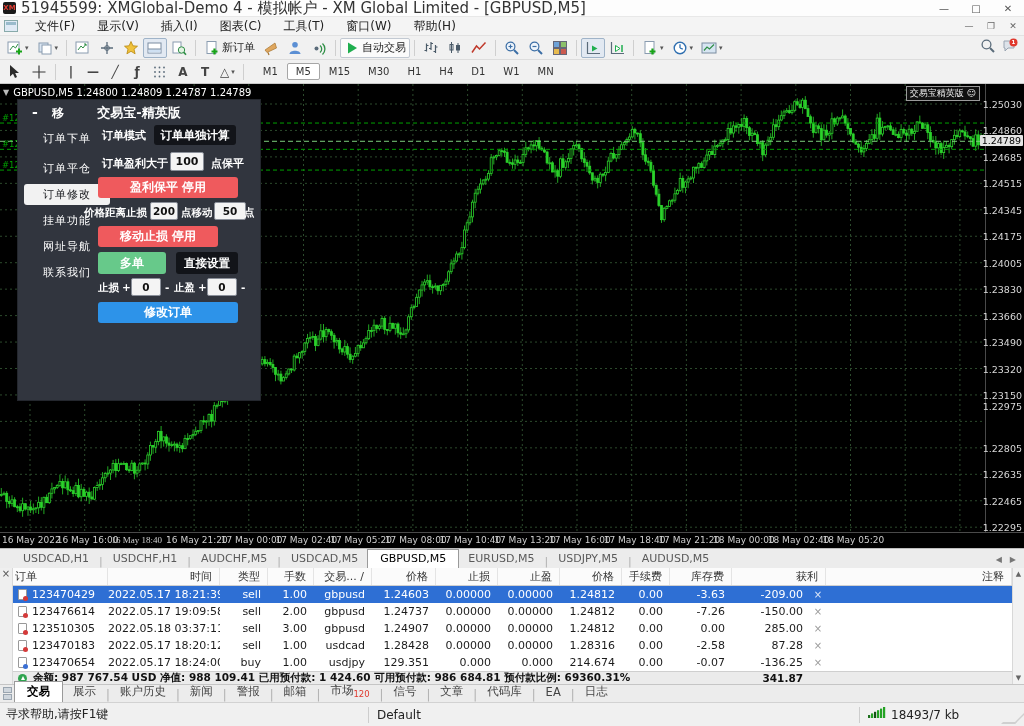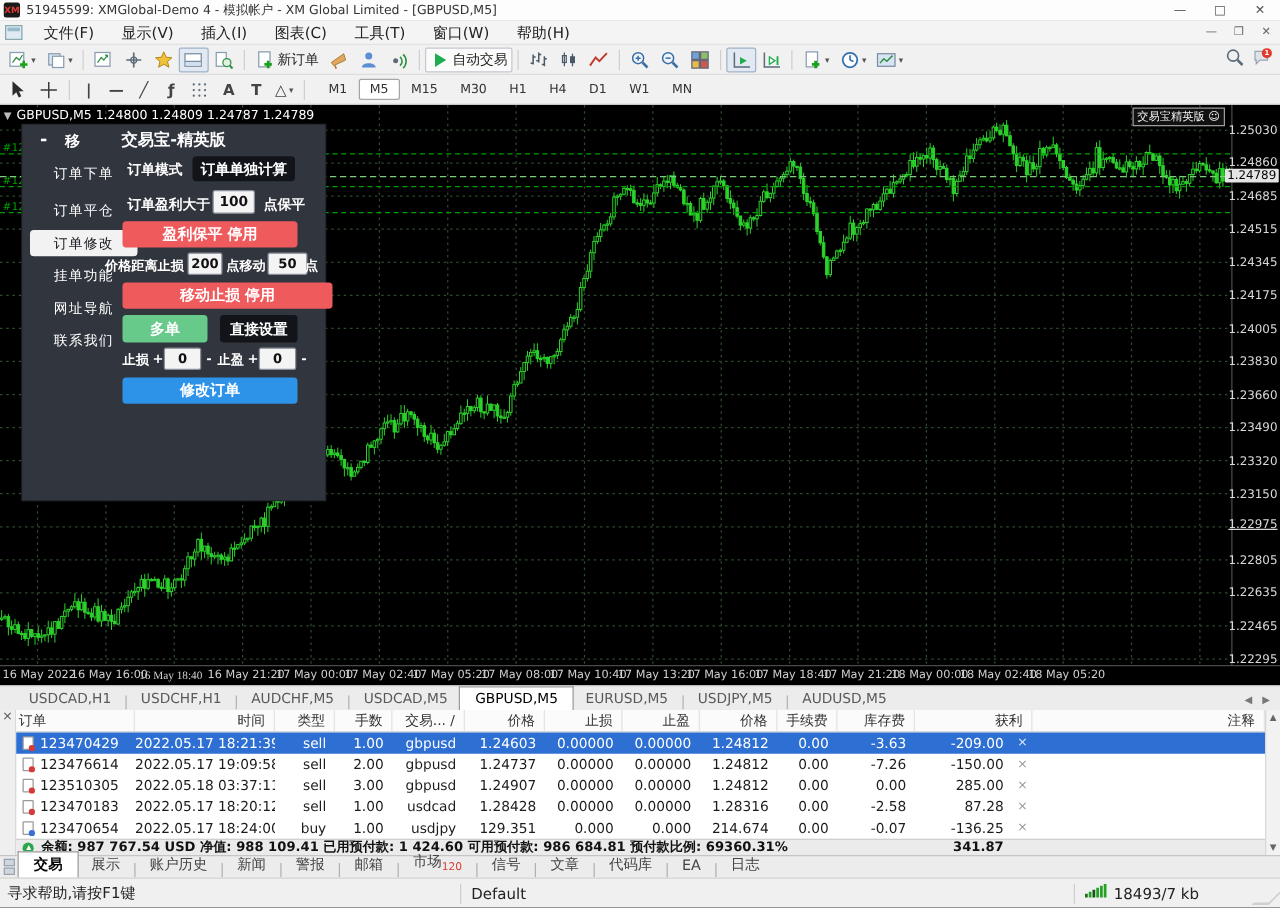--- a/index.html
+++ b/index.html
@@ -1,21 +1,21 @@
 <!DOCTYPE html>
 <html><head>
 <meta charset="utf-8">
 <style>
 *{margin:0;padding:0;box-sizing:border-box}
 html,body{width:1024px;height:726px;overflow:hidden}
 body{font-family:"DejaVu Sans","Liberation Sans",sans-serif;background:#f0f0f0;position:relative;font-size:11px;color:#222}
 
 #titlebar{position:absolute;top:0;left:0;width:1024px;height:17px;background:#fdfdfd;display:flex;align-items:center;border-bottom:1px solid #e8e8e8}
 .app-logo{width:13px;height:12px;background:#1a1a1a;color:#e03c31;font-size:7px;font-weight:bold;display:flex;align-items:center;justify-content:center;margin:0 5px 0 3px;border-radius:2px}
-#titlebar .title{font-size:10px;color:#333}
+#titlebar .title{font-size:15px;color:#333}
 .win-controls{margin-left:auto;display:flex;height:100%}
 .wc{width:32px;display:flex;align-items:center;justify-content:center;font-size:10px;color:#555}
 
 #menubar{position:absolute;top:17px;left:0;width:1024px;height:19px;background:#f4f4f4;display:flex;align-items:center;border-bottom:1px solid #e2e2e2}
 .child-icon{width:14px;height:12px;margin:0 6px 0 4px;border:1px solid #8aa;background:#dfeaf5;position:relative}
 .child-icon:after{content:"";position:absolute;left:1px;top:1px;right:1px;height:3px;background:#9bc}
 .menu-item{padding:0 11px;font-size:12px;color:#222}
 .child-controls{margin-left:auto;display:flex}
 .cwc{width:22px;text-align:center;font-size:9px;color:#666}
 
@@ -1163,21 +1163,21 @@
       <span class="plabel" style="top: 67.9px;">1.24685</span>
       <span class="plabel" style="top: 94.35px;">1.24515</span>
       <span class="plabel" style="top: 120.8px;">1.24345</span>
       <span class="plabel" style="top: 147.25px;">1.24175</span>
       <span class="plabel" style="top: 173.7px;">1.24005</span>
       <span class="plabel" style="top: 200.15px;">1.23830</span>
       <span class="plabel" style="top: 226.6px;">1.23660</span>
       <span class="plabel" style="top: 253.05px;">1.23490</span>
       <span class="plabel" style="top: 279.5px;">1.23320</span>
       <span class="plabel" style="top: 305.95px;">1.23150</span>
-      <span class="plabel" style="top: 330px; text-decoration: underline;">1.22975</span>
+      <span class="plabel" style="top: 317px;">1.22975</span>
       <span class="plabel" style="top: 358.85px;">1.22805</span>
       <span class="plabel" style="top: 385.3px;">1.22635</span>
       <span class="plabel" style="top: 411.75px;">1.22465</span>
       <span class="plabel" style="top: 438.2px;">1.22295</span>
       <span class="ptag" style="top: 51.2911px;">1.24789</span>
     </div>
   <div id="time-axis">
       <span class="tlabel" style="left: 2px;">16 May 2022</span>
       <span class="tlabel" style="left: 56.7px;">16 May 16:00</span>
       <span class="tlabel" style="left: 111.4px; font-family: Liberation Serif, serif;">16 May 18:40</span>
@@ -1222,21 +1222,21 @@
     <span class="plabel-w" style="left:193px;top:56px">点保平</span>
 
     <div class="pbtn btn-red" style="left:80px;top:77px;width:140px;height:21px;line-height:21px">盈利保平 停用</div>
 
     <span class="plabel-s" style="left:66px;top:106px">价格距离止损</span>
     <div class="pinp" style="left:132px;top:102px;width:28px;height:18px;line-height:16px;font-size:10.5px">200</div>
     <span class="plabel-s" style="left:163px;top:106px">点移动</span>
     <div class="pinp" style="left:196px;top:102px;width:32px;height:18px;line-height:16px;font-size:10.5px">50</div>
     <span class="plabel-s" style="left:226px;top:106px">点</span>
 
-    <div class="pbtn btn-red" style="left:80px;top:126px;width:168px;height:21px;line-height:21px">移动止损 停用</div>
+    <div class="pbtn btn-red" style="left:80px;top:126px;width:120px;height:21px;line-height:21px">移动止损 停用</div>
 
     <div class="pbtn btn-green" style="left:80px;top:152px;width:68px;height:22px;line-height:22px">多单</div>
     <div class="pbtn btn-black" style="left:158px;top:152px;width:62px;height:22px;line-height:22px">直接设置</div>
 
     <span class="plabel-s" style="left:80px;top:181px">止损</span>
     <span class="plabel-s" style="left:104px;top:181px">+</span>
     <div class="pinp" style="left:113px;top:178px;width:30px;height:18px;line-height:16px;font-size:10.5px">0</div>
     <span class="plabel-s" style="left:147px;top:181px">-</span>
     <span class="plabel-s" style="left:156px;top:181px">止盈</span>
     <span class="plabel-s" style="left:180px;top:181px">+</span>

